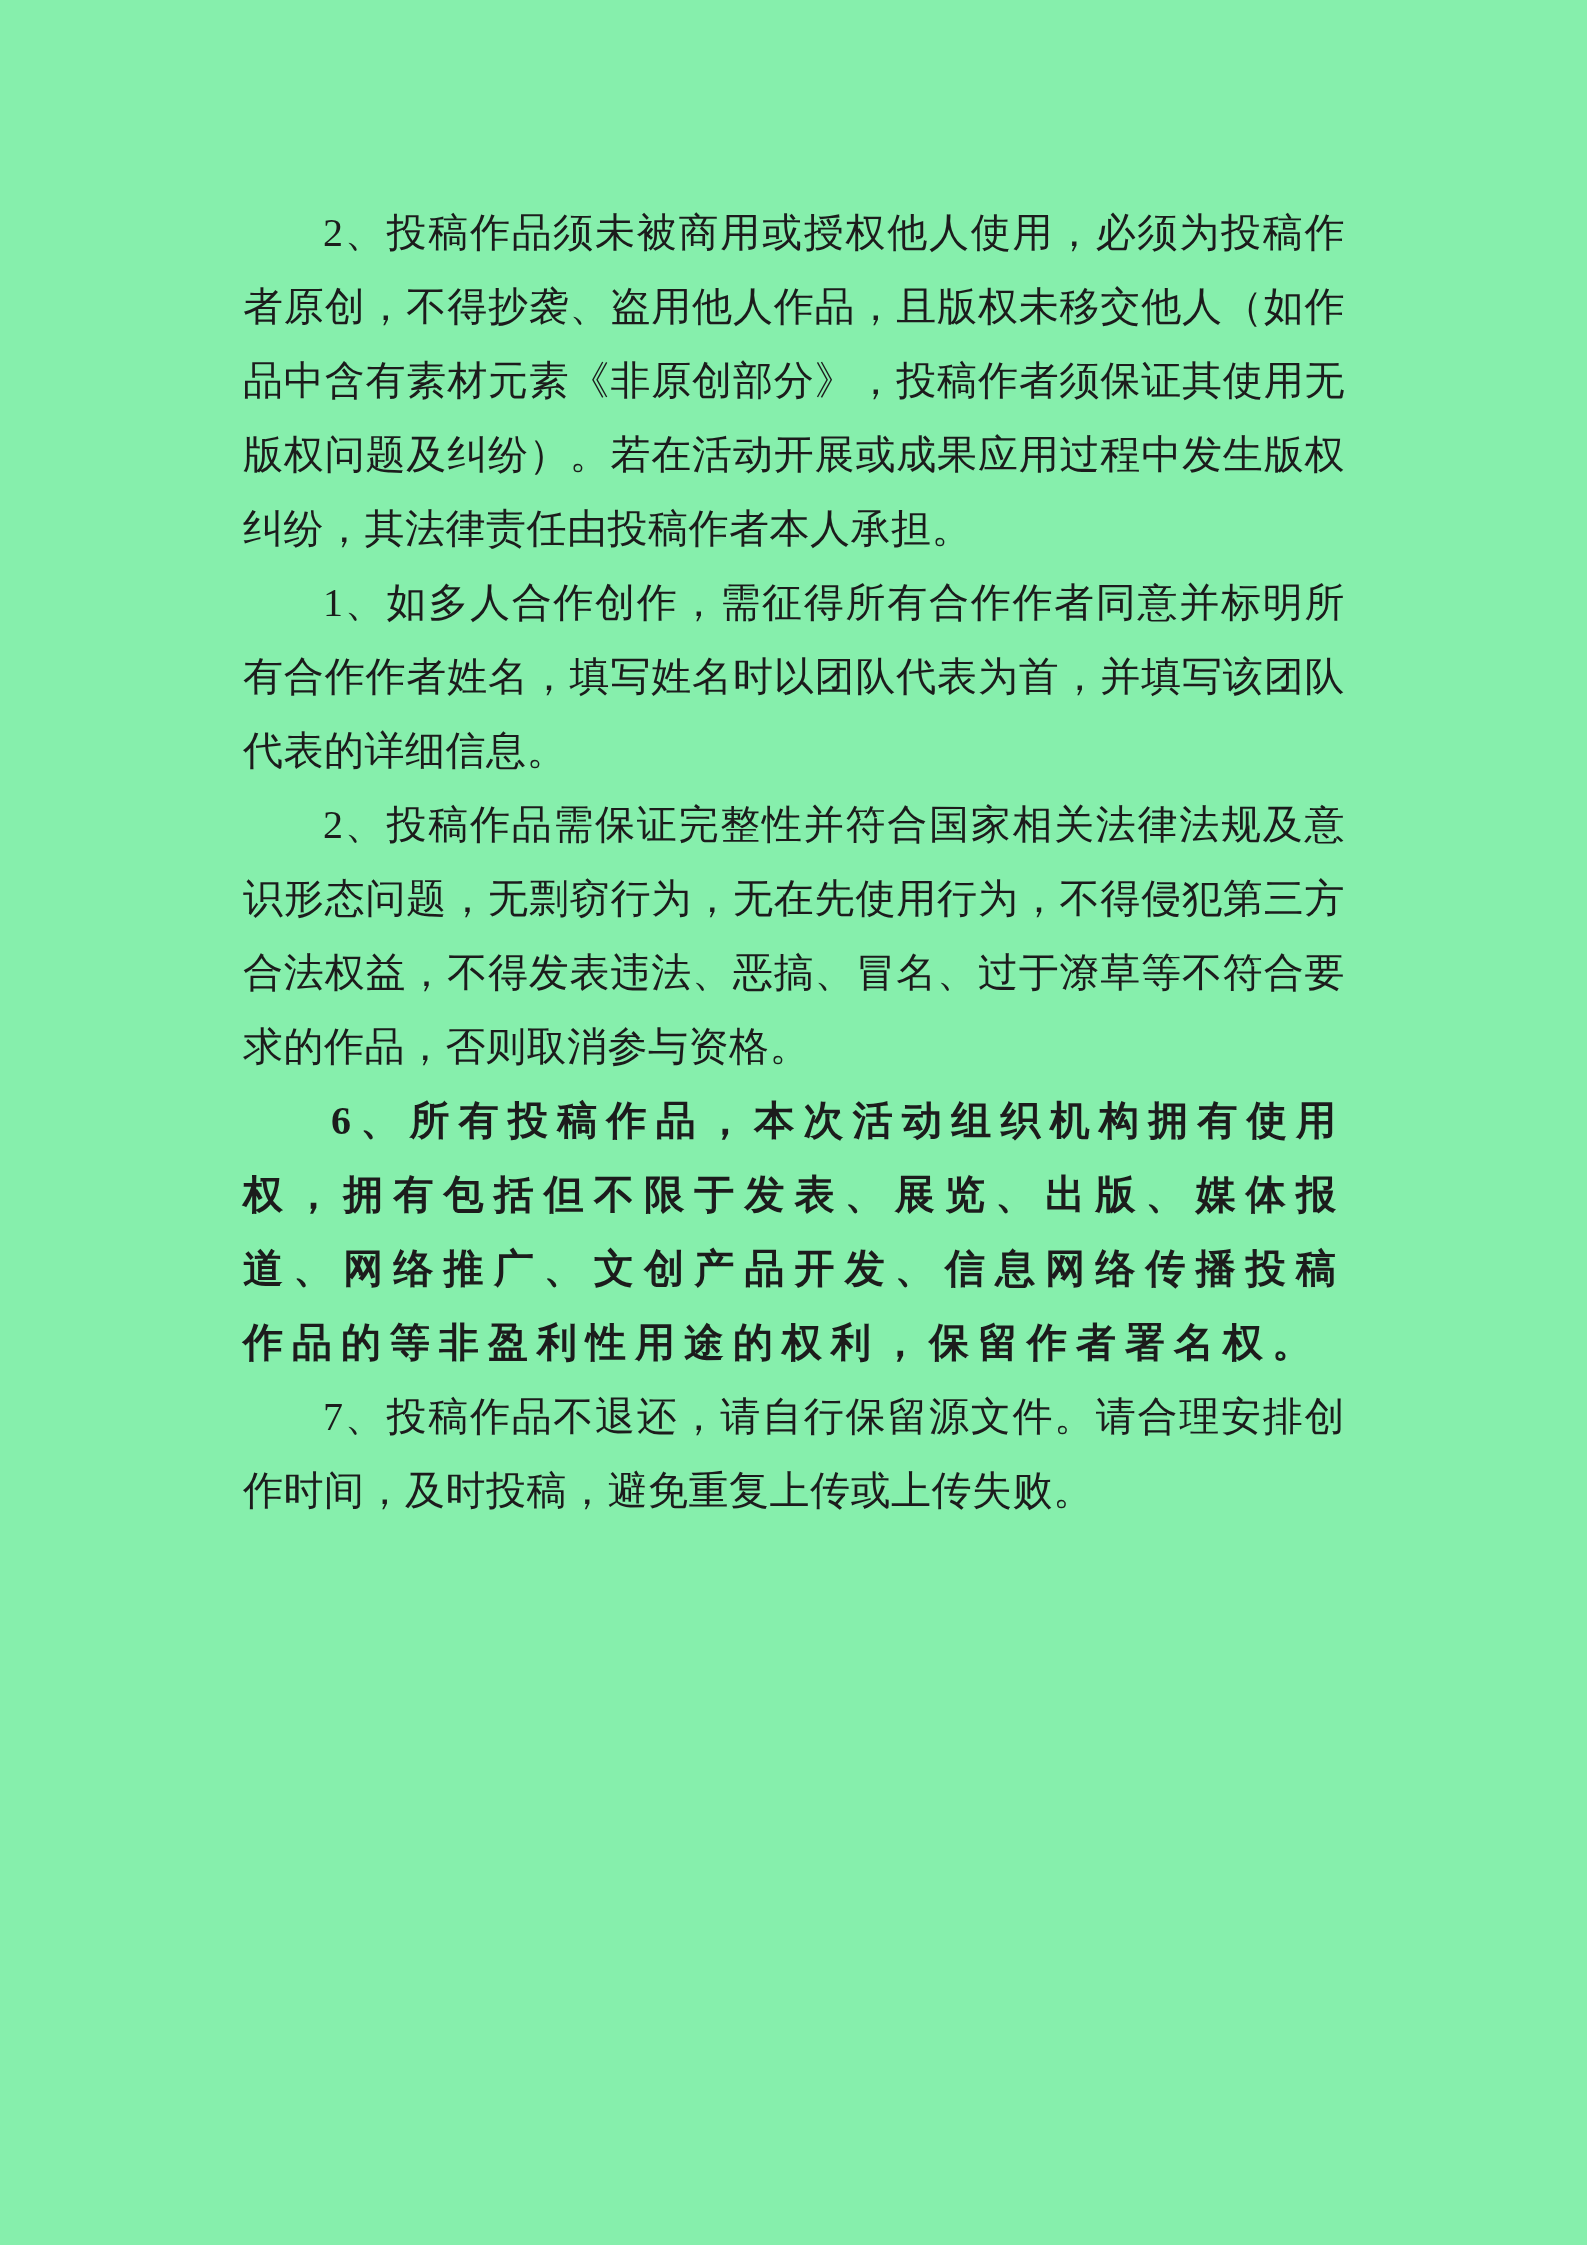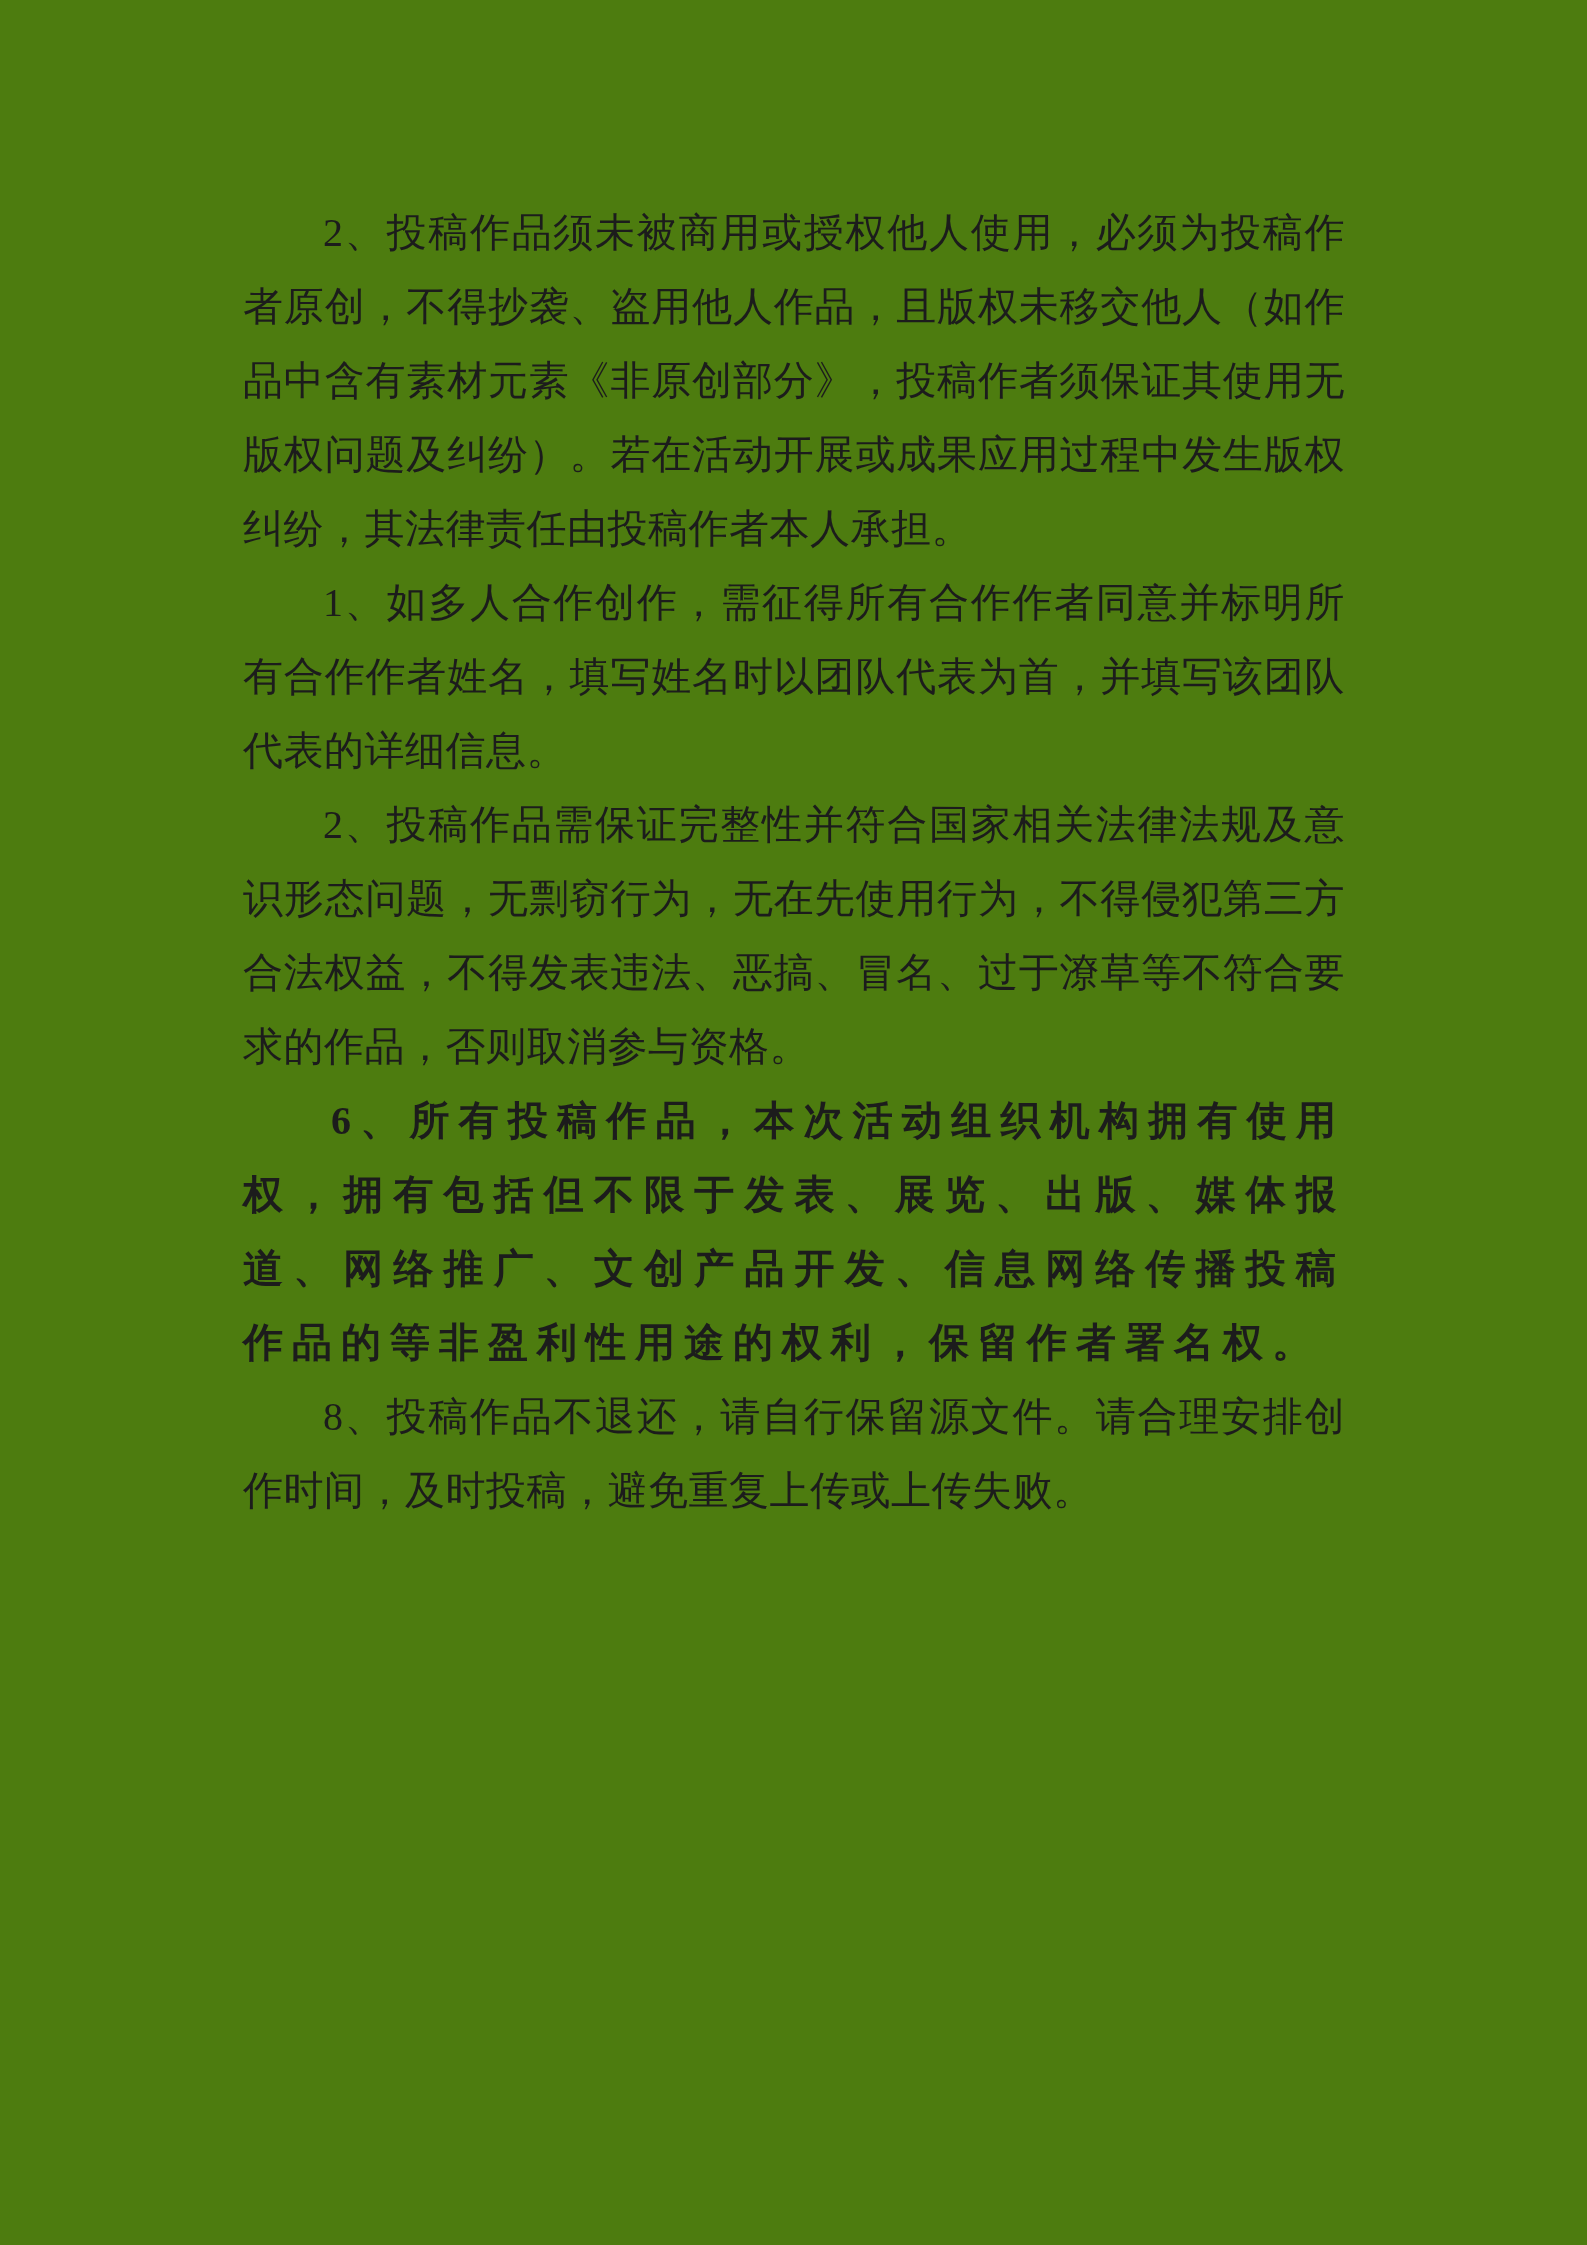--- a/index.html
+++ b/index.html
@@ -11,21 +11,21 @@
     width: 1587px;
     height: 2245px;
     overflow: hidden;
     font-family: "Liberation Serif", "DejaVu Serif", serif;
   }
   .page {
     box-sizing: border-box;
     width: 1587px;
     height: 2245px;
     padding: 196px 242px 0 243px;
-    background: #4d7c0f;
+    background: #86efac;
   }
   .doc-body p {
     margin: 0;
     padding: 0;
     font-size: 40px;
     line-height: 74px;
     color: #1c1c1c;
     text-align: justify;
     text-justify: inter-character;
     text-indent: 2em;
@@ -41,15 +41,15 @@
 </style>
 </head>
 <body>
 
 <div class="page">
   <div class="doc-body">
     <p>2、投稿作品须未被商用或授权他人使用，必须为投稿作者原创，不得抄袭、盗用他人作品，且版权未移交他人（如作品中含有素材元素《非原创部分》，投稿作者须保证其使用无版权问题及纠纷）。若在活动开展或成果应用过程中发生版权纠纷，其法律责任由投稿作者本人承担。</p>
     <p>1、如多人合作创作，需征得所有合作作者同意并标明所有合作作者姓名，填写姓名时以团队代表为首，并填写该团队代表的详细信息。</p>
     <p>2、投稿作品需保证完整性并符合国家相关法律法规及意识形态问题，无剽窃行为，无在先使用行为，不得侵犯第三方合法权益，不得发表违法、恶搞、冒名、过于潦草等不符合要求的作品，否则取消参与资格。</p>
     <p class="wide">6、所有投稿作品，本次活动组织机构拥有使用权，拥有包括但不限于发表、展览、出版、媒体报道、网络推广、文创产品开发、信息网络传播投稿作品的等非盈利性用途的权利，保留作者署名权。</p>
-    <p>8、投稿作品不退还，请自行保留源文件。请合理安排创作时间，及时投稿，避免重复上传或上传失败。</p>
+    <p>7、投稿作品不退还，请自行保留源文件。请合理安排创作时间，及时投稿，避免重复上传或上传失败。</p>
   </div>
 </div>
 
 </body></html>

